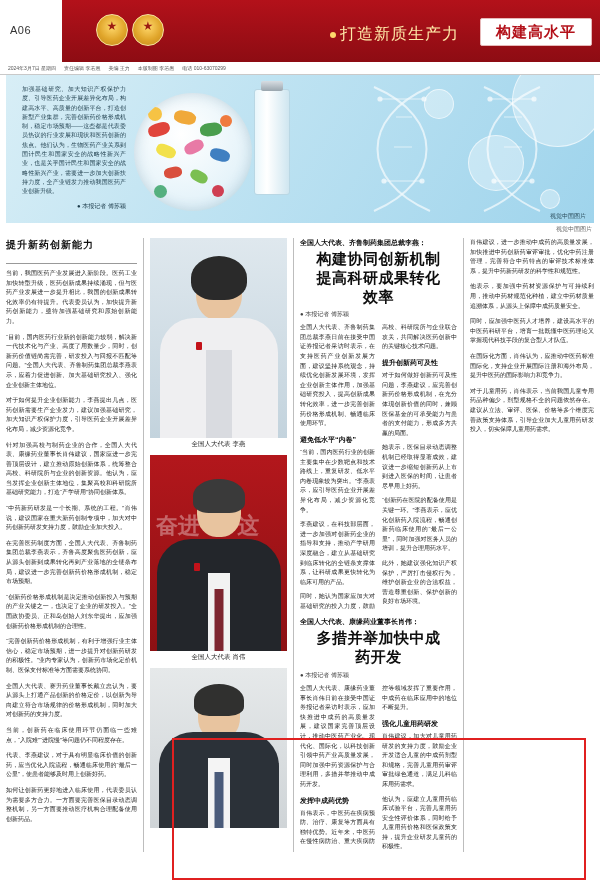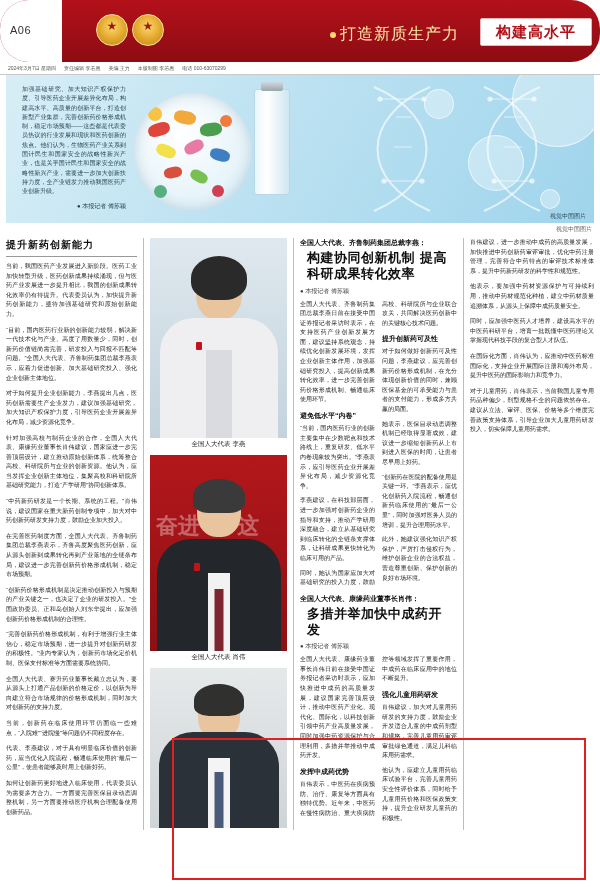--- a/index.html
+++ b/index.html
@@ -19,21 +19,20 @@
     height: 887px;
     background: #ffffff;
     box-sizing: border-box;
   }
   
   .masthead {
     position: relative;
     height: 62px;
     background: linear-gradient(180deg, #b3111a 0%, #8d0c13 100%);
     overflow: hidden;
-    border-radius: 29px;
   }
   .masthead::before {
     content: "";
     position: absolute;
     left: 0; top: 0; bottom: 0;
     width: 62px;
     background: #ffffff;
   }
   .page-no {
     position: absolute;
@@ -220,45 +219,46 @@
   .col-1 { width: 138px; padding-right: 6px; border-right: 1px solid #bdbdbd; }
   .col-2 { width: 150px; padding: 0 6px; border-right: 1px solid #bdbdbd; }
   .col-3 { width: 170px; padding: 0 6px; border-right: 1px solid #bdbdbd; }
   .col-4 { width: 130px; padding-left: 6px; }
   .sec-head {
     font-family: "DejaVu Serif", serif;
     font-weight: bold;
     font-size: 10px;
     color: #111;
     border-bottom: 1px solid #999;
-    padding-bottom: 4px;
+    padding-bottom: 11px;
     margin-bottom: 5px;
     letter-spacing: 1px;
   }
   .body-text {
     font-size: 6px;
     line-height: 1.6;
     color: #222;
     text-align: justify;
     margin: 0 0 6px 0;
   }
   .kicker {
     font-size: 7px;
     color: #111;
     font-weight: bold;
     margin-bottom: 2px;
   }
   .art-title {
     font-family: "DejaVu Serif", serif;
     font-weight: bold;
-    font-size: 13px;
+    font-size: 15px;
     line-height: 1.25;
     color: #0e0e0e;
     letter-spacing: .5px;
-    margin: 2px 7px 4px;
+    margin: 2px 16px 4px;
+    text-align: center;
   }
   .byline {
     font-size: 6px;
     color: #444;
     margin-bottom: 4px;
   }
   .inner-head {
     font-size: 7px;
     font-weight: bold;
     margin: 5px 0 3px;

